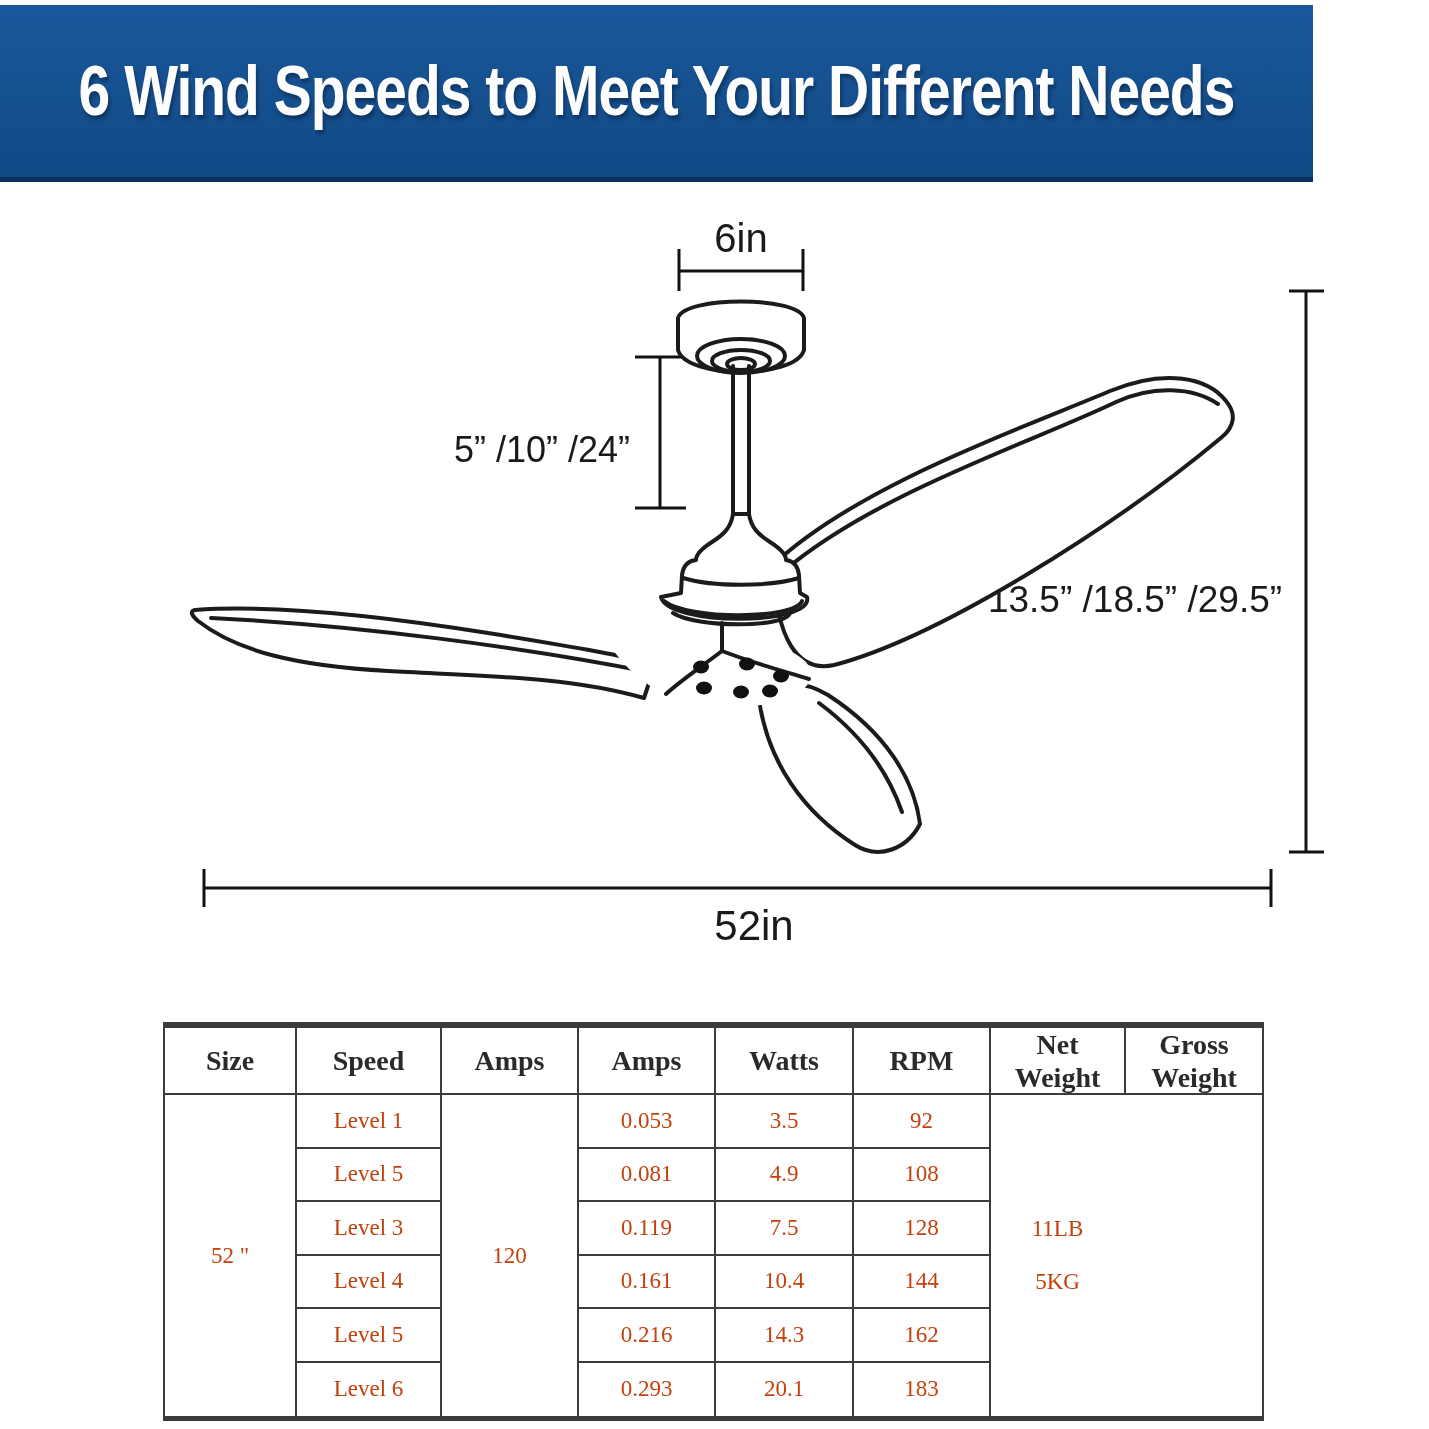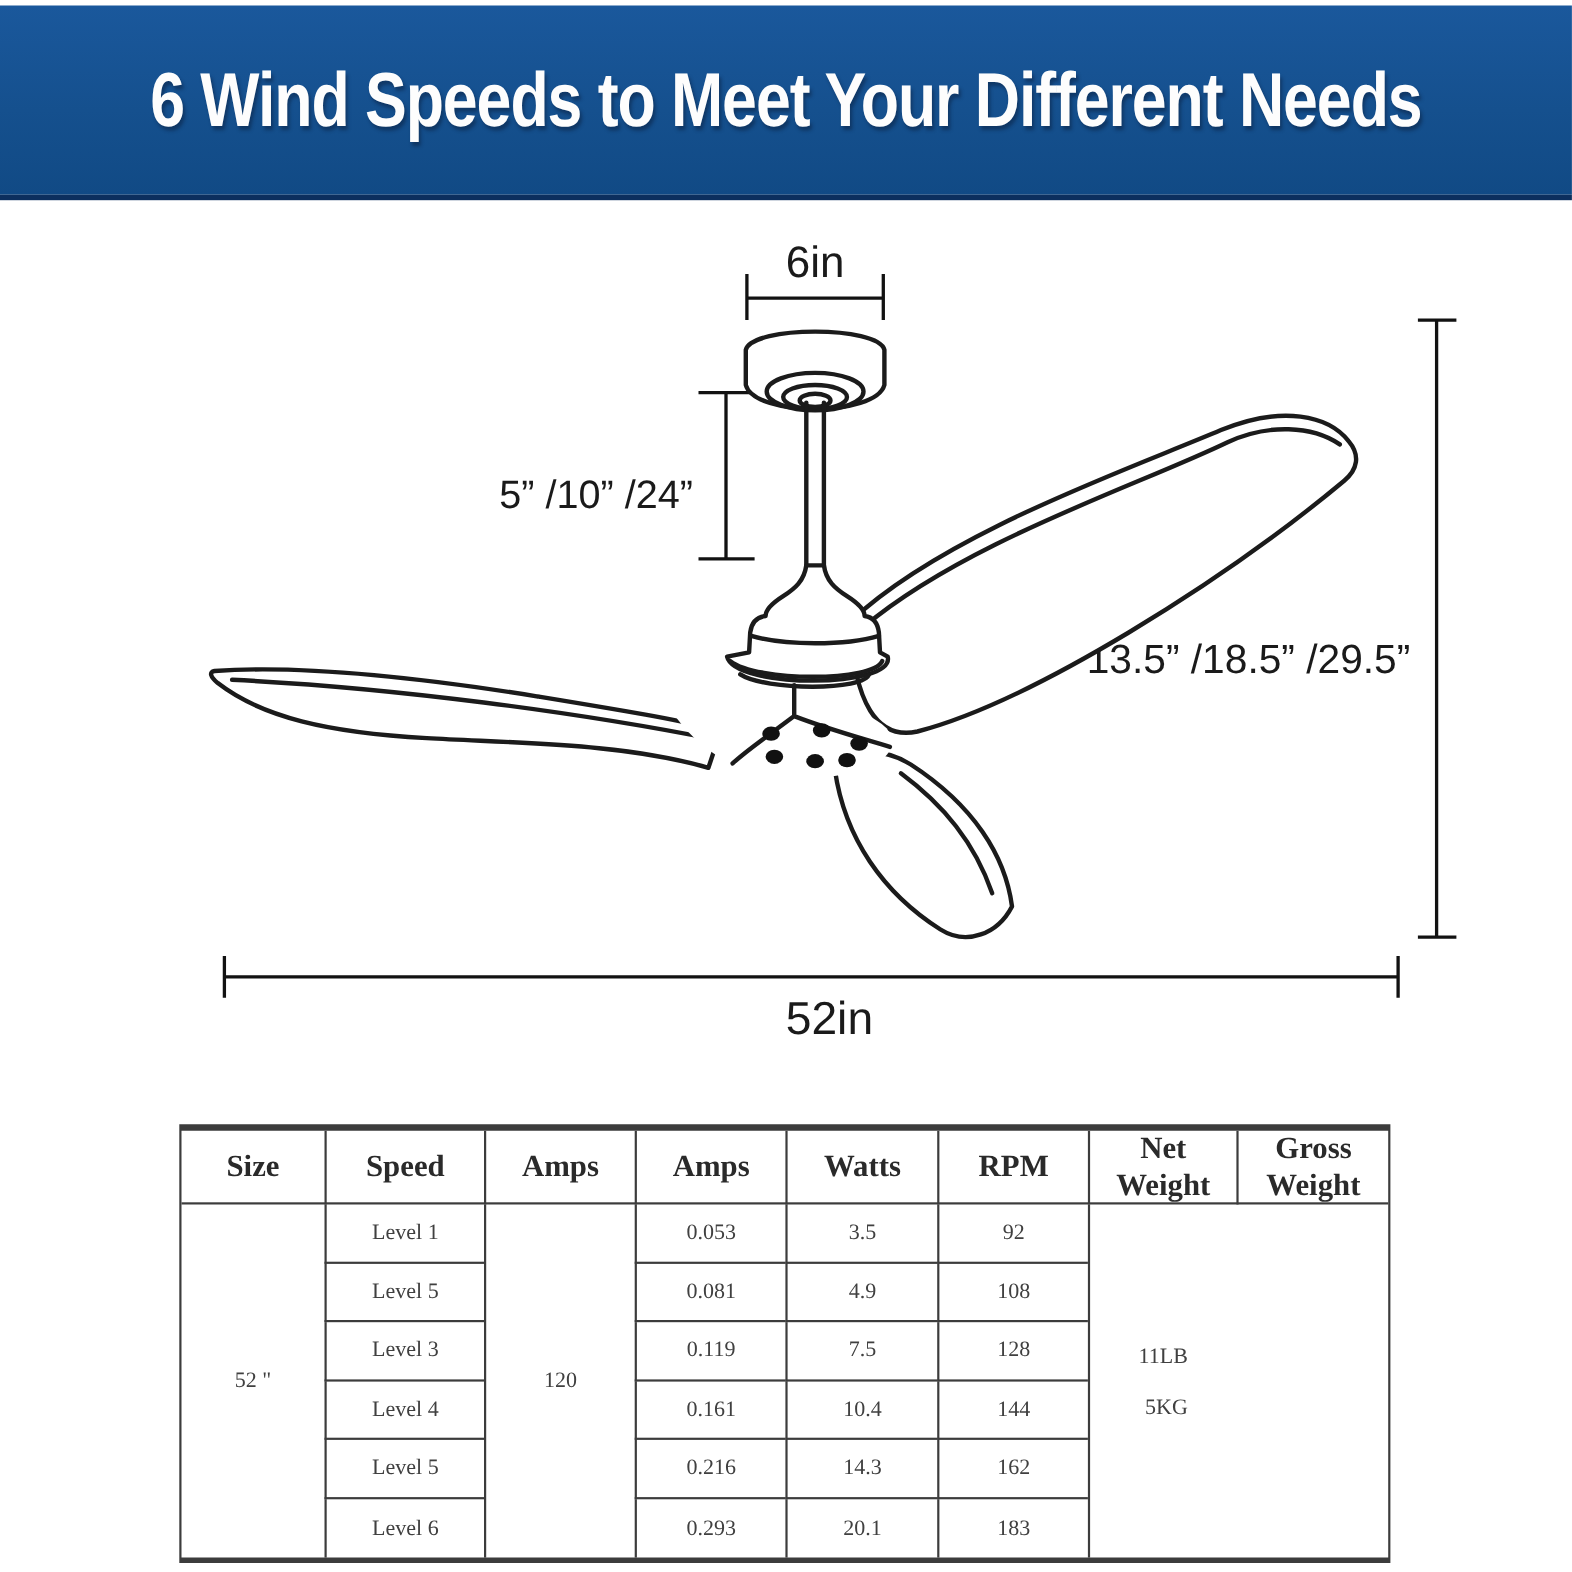--- a/index.html
+++ b/index.html
@@ -1,46 +1,46 @@
 <!DOCTYPE html>
 <html><head>
 <meta charset="utf-8">
 <style>
   html,body{margin:0;padding:0;background:#ffffff;width:1429px;height:1429px;overflow:hidden;
     font-family:"Liberation Sans", sans-serif;}
   .page{position:relative;width:1429px;height:1429px;background:#fff;}
 
   
-  .banner{position:absolute;top:5px;left:0;width:1429px;height:172px;
+  .banner{position:absolute;top:5px;left:0;width:1313px;height:172px;
     background:linear-gradient(180deg,#1a589c 0%,#15508e 55%,#114a85 100%);
     border-bottom:5px solid #0c2f5e;display:flex;align-items:center;justify-content:center;}
   .banner-title{color:#fdfdfd;font-weight:bold;font-size:57px;letter-spacing:-1px;
     transform:scaleY(1.22);transform-origin:center;white-space:nowrap;
     text-shadow:2px 3px 3px rgba(8,25,50,.45);}
 
   
   .diagram{position:absolute;top:195px;left:0;width:1429px;height:790px;margin-left:28px;}
   .diagram svg{display:block;}
   .ln{stroke:#1b1b1b;stroke-width:4;fill:none;stroke-linecap:round;stroke-linejoin:round;}
   .lnf{stroke:#1b1b1b;stroke-width:4;fill:#ffffff;stroke-linecap:round;stroke-linejoin:round;}
   .dim{stroke:#121212;stroke-width:3;fill:none;stroke-linecap:butt;}
   .dimtext{fill:#1a1a1a;font-family:"Liberation Sans",sans-serif;}
 
   
   .spec{position:absolute;left:163px;top:1022px;width:1097px;height:388px;
     display:grid;box-sizing:content-box;
     grid-template-columns:130px 145px 137px 137px 138px 137px 135px 138px;
     grid-template-rows:67px repeat(6,53.5px);
     border:2px solid #3c3c3c;border-top-width:6px;border-bottom-width:5px;background:#fff;font-family:Liberation Serif, serif;}
-  .c{display:flex;align-items:center;justify-content:center;font-size:20px;color:#404040;
+  .c{display:flex;align-items:center;justify-content:center;font-size:23px;color:#c2410c;
     box-sizing:border-box;}
   .hdr{font-weight:bold;font-size:28px;color:#2a2a2a;white-space:pre-line;text-align:center;line-height:1.15;}
   .bl{border-left:2px solid #3c3c3c;}
   .bb{border-bottom:2px solid #3c3c3c;}
-  .tall{white-space:pre-line;text-align:right;line-height:2.3;}
+  .tall{white-space:pre-line;text-align:center;line-height:2.3;}
 </style>
 </head>
 <body>
 
 <div class="page">
 
   <div class="banner">
     <div class="banner-title">6 Wind Speeds to Meet Your Different Needs</div>
   </div>
 

